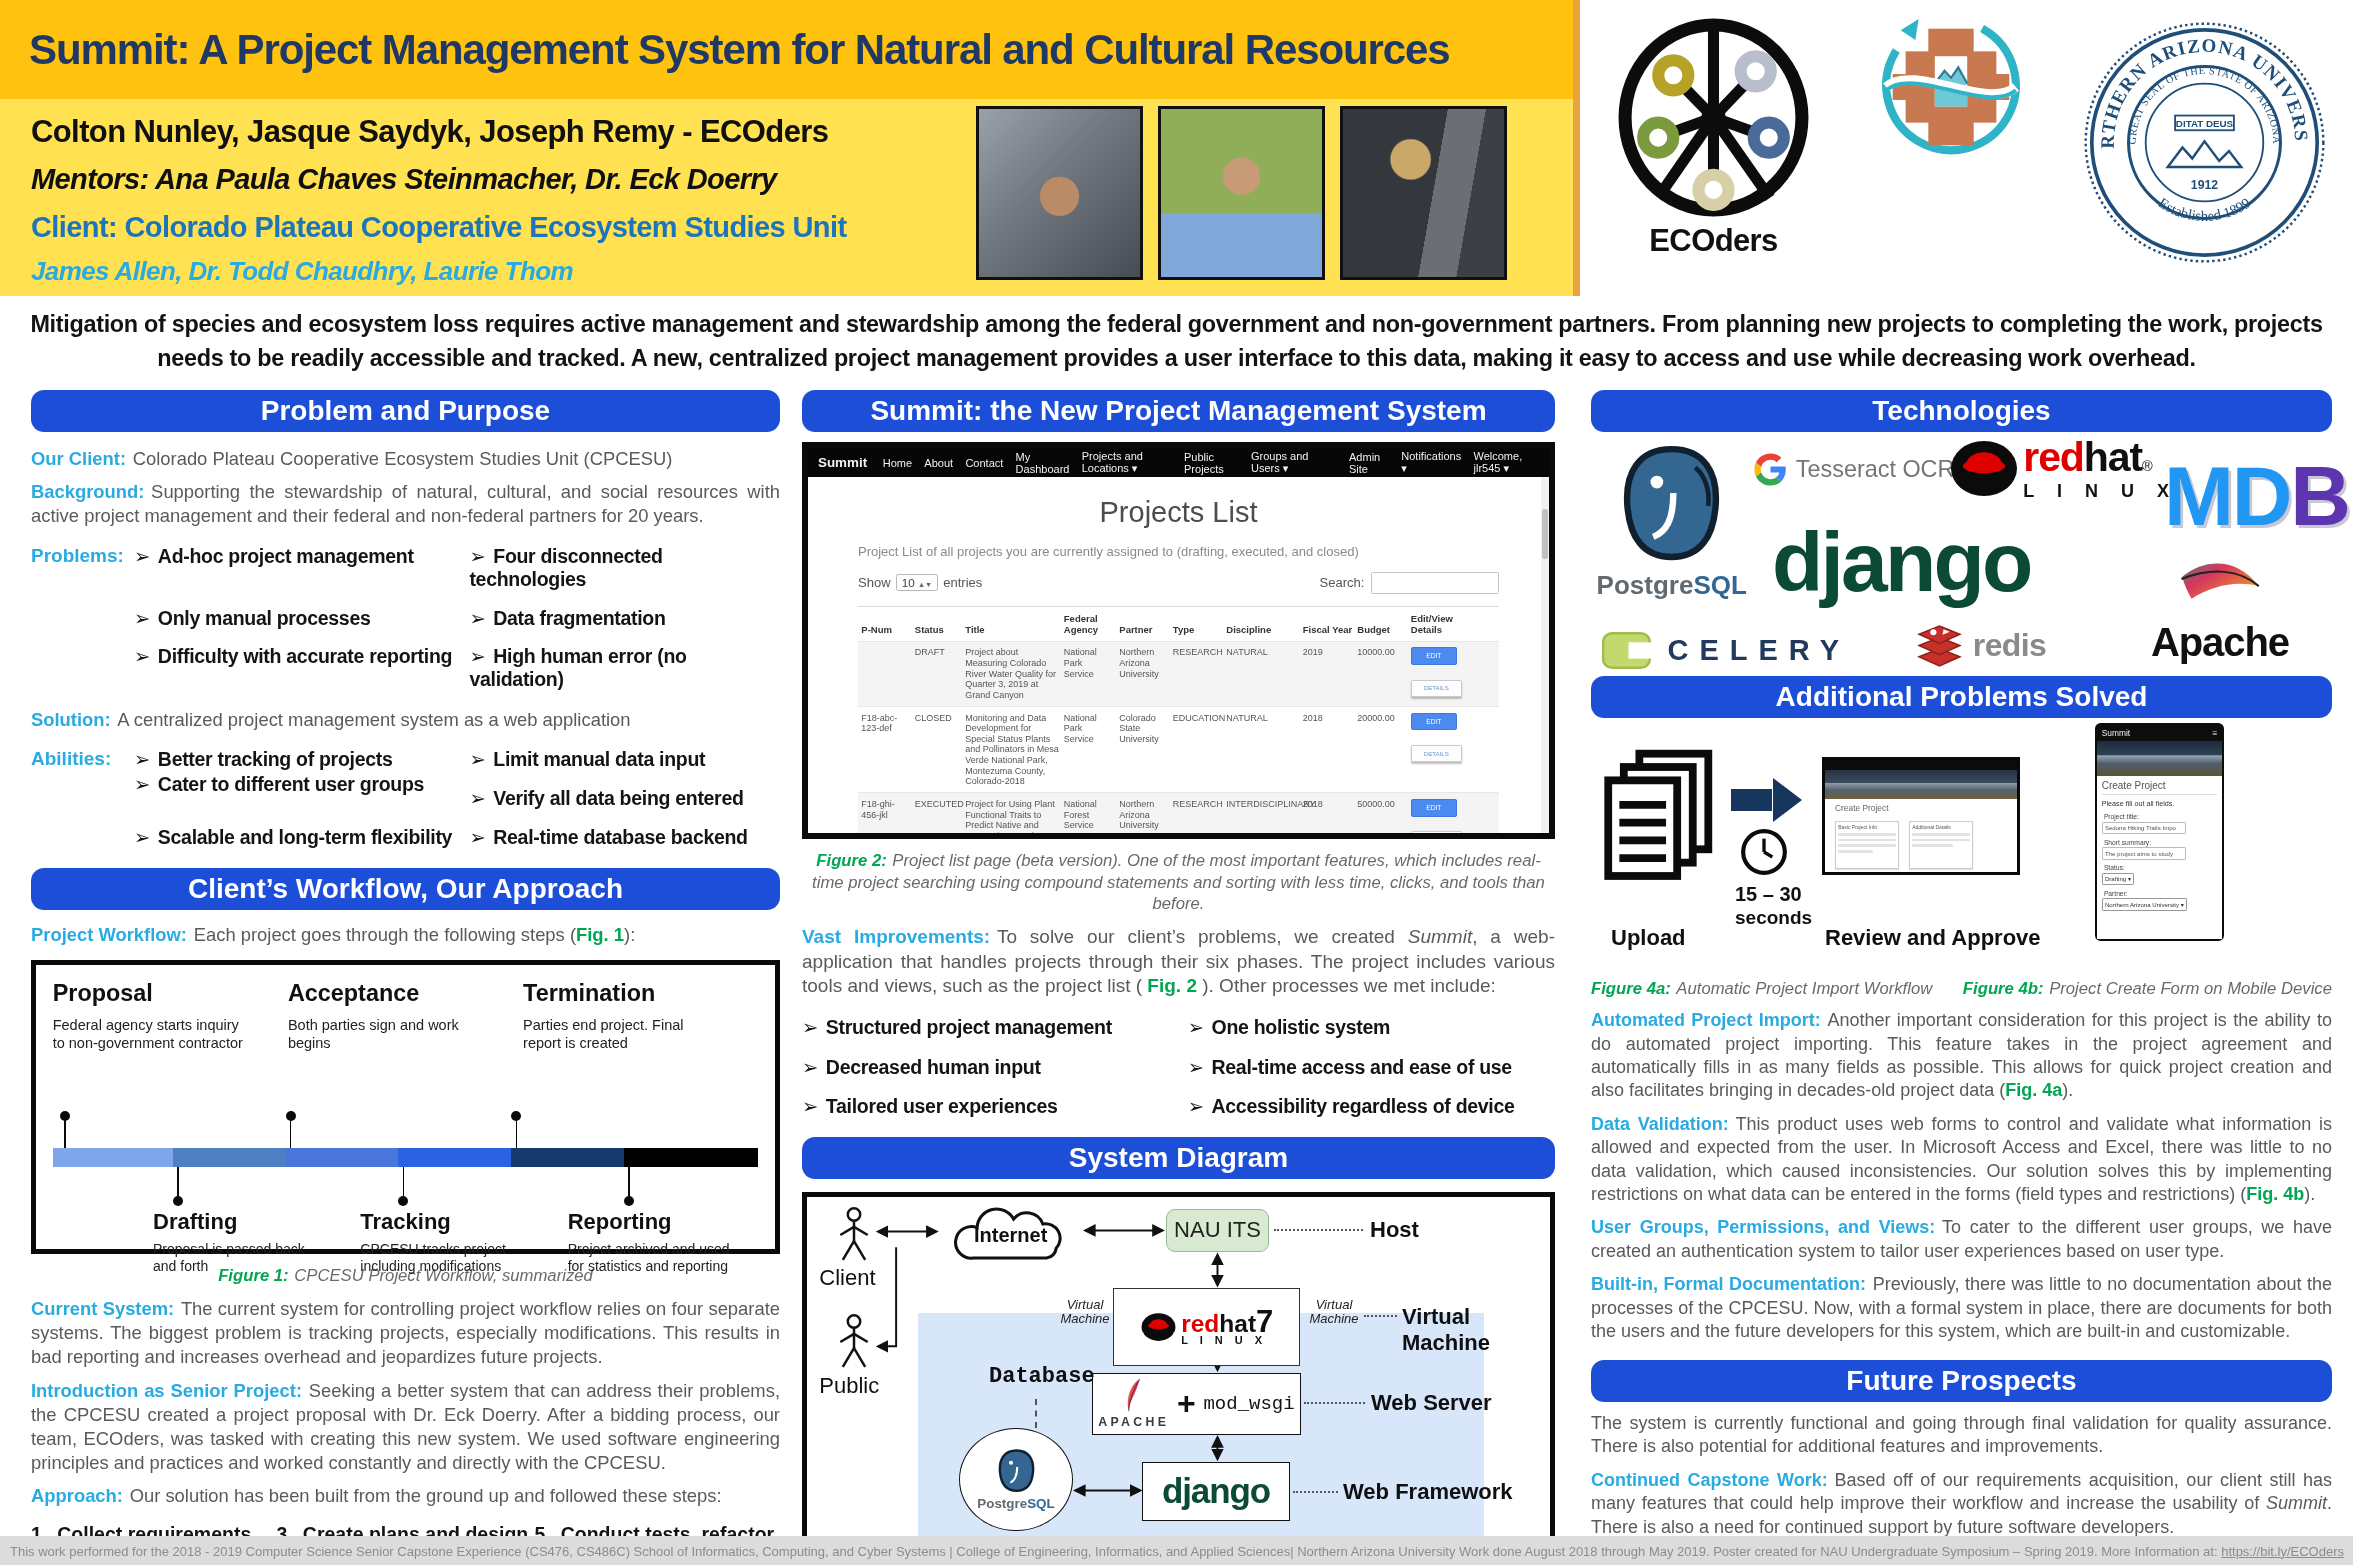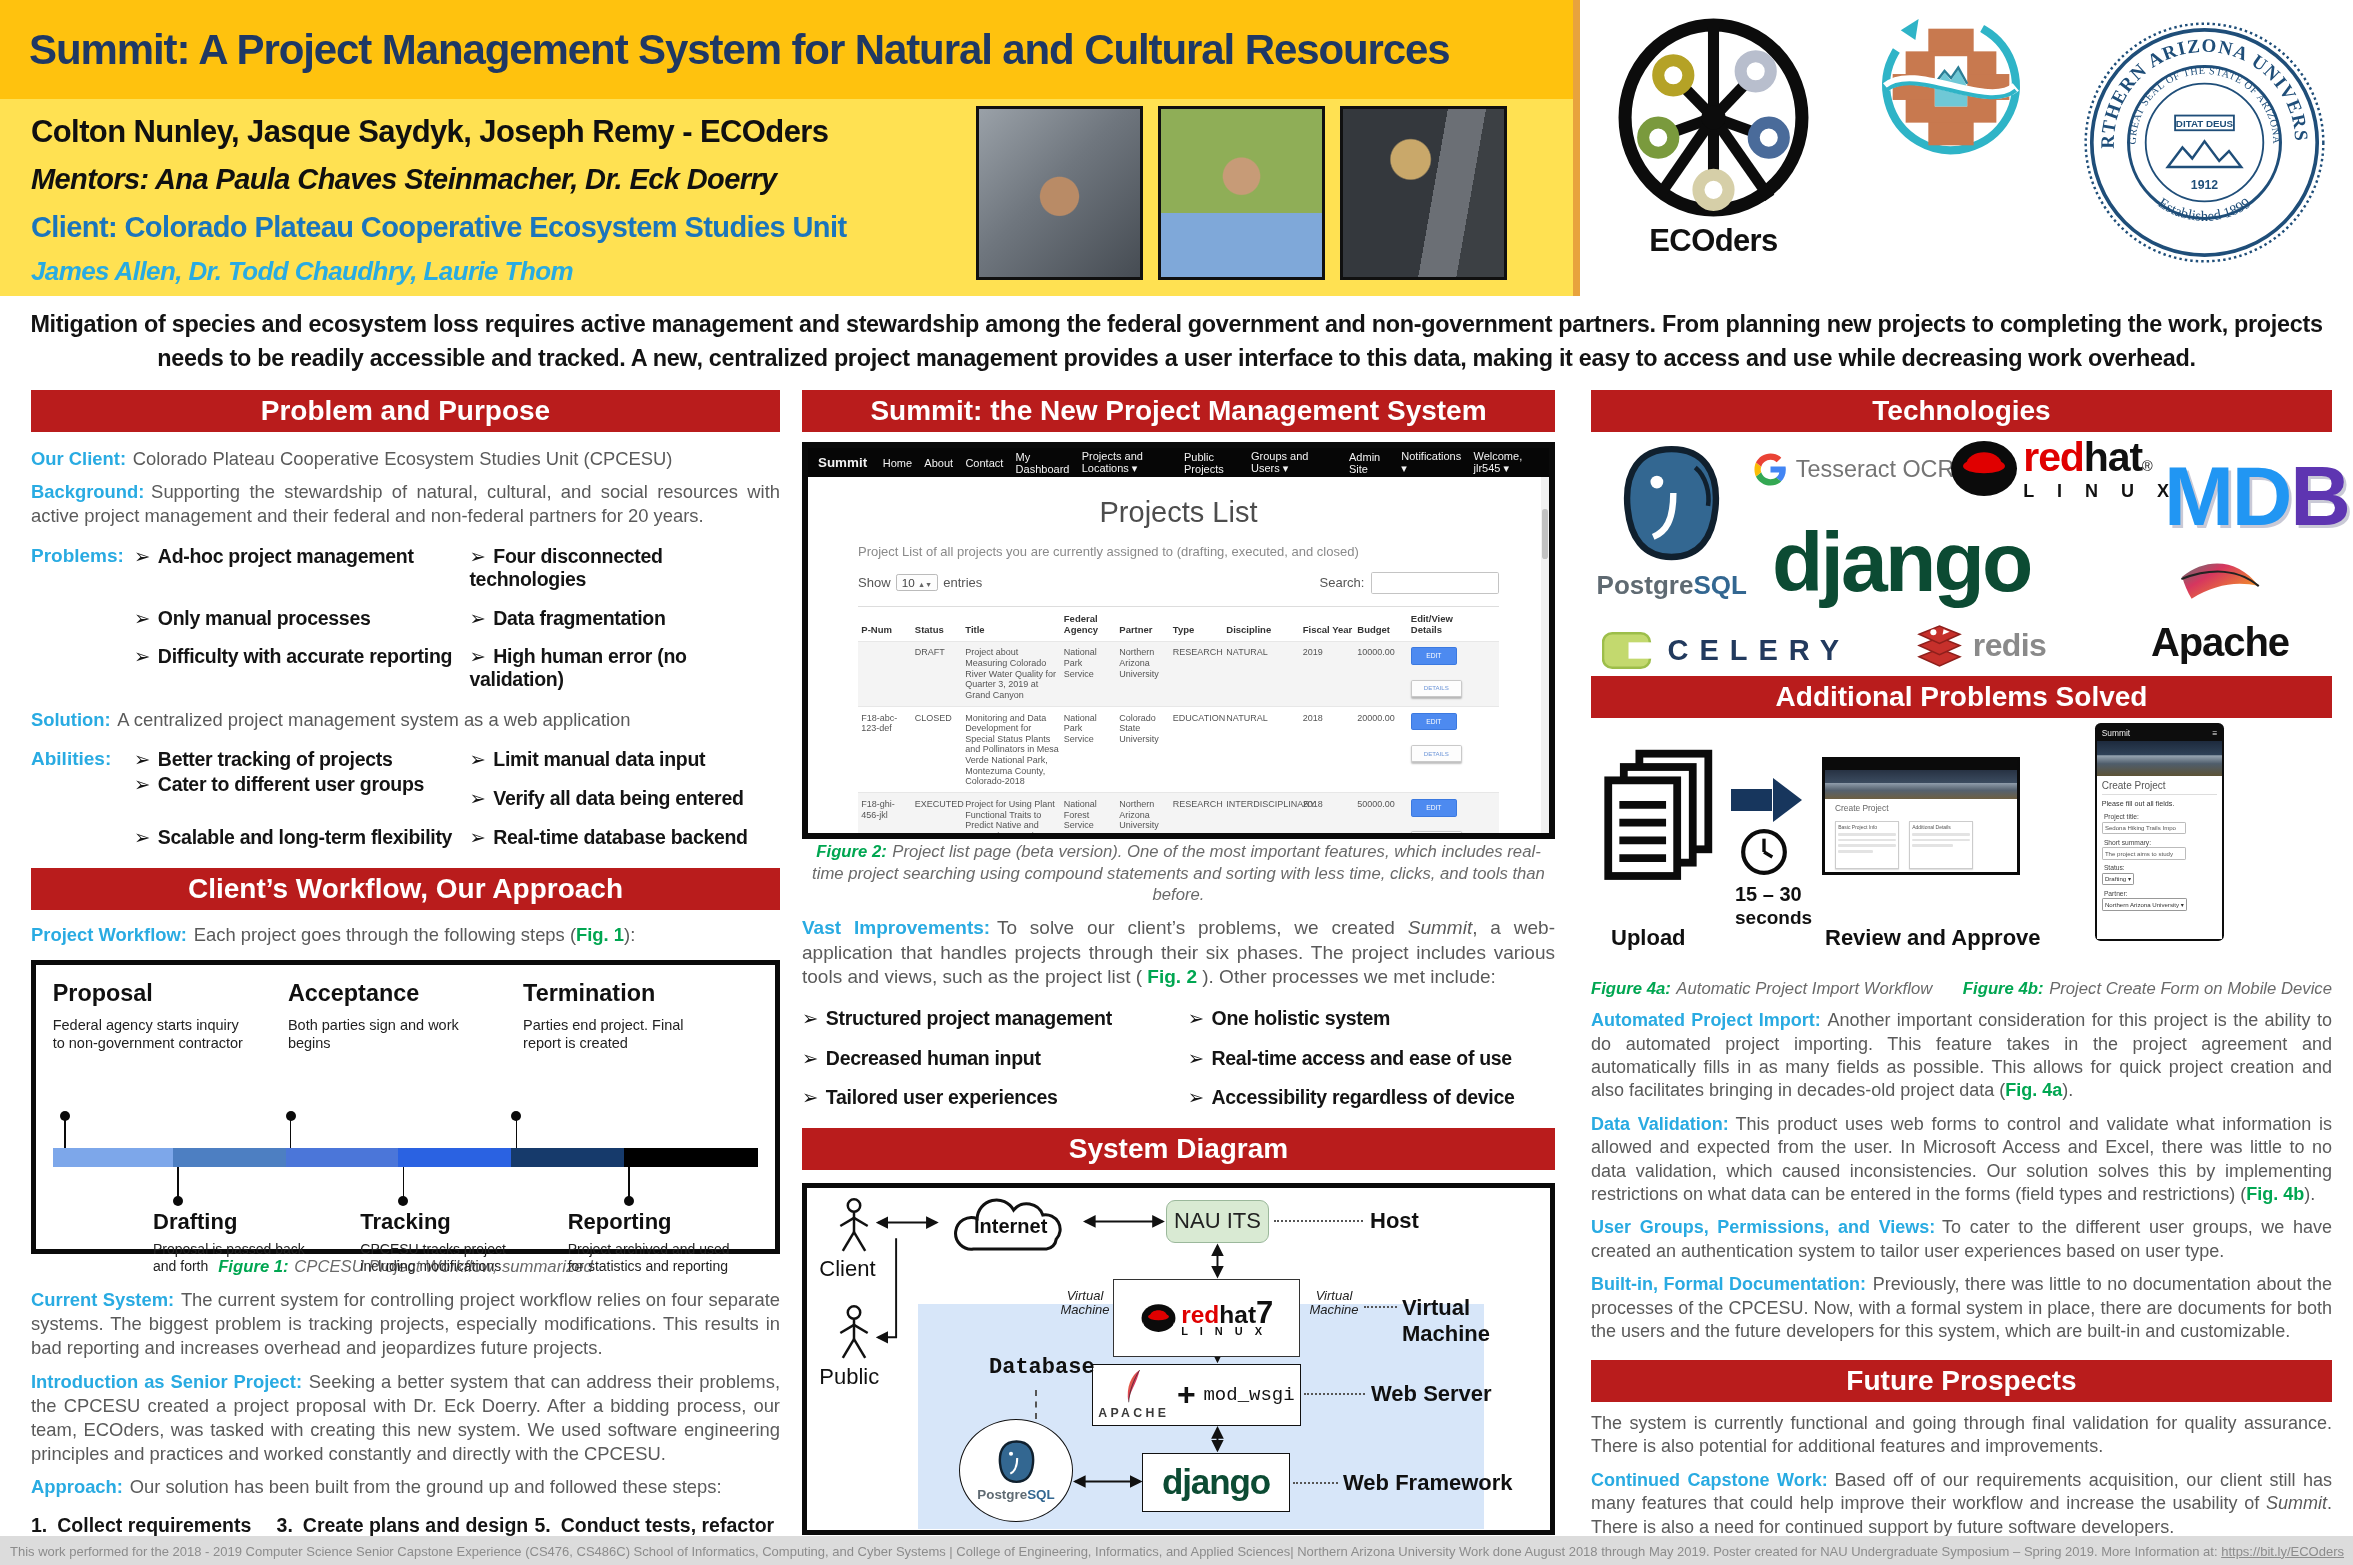--- a/index.html
+++ b/index.html
@@ -35,26 +35,26 @@
 
   
   #intro { left:22px; top:308px; width:2309px; text-align:center; font-size:23.4px; font-weight:bold; color:#131313; line-height:1.45; letter-spacing:-0.3px; }
 
   
   .col { position:absolute; top:390px; }
   #col-left  { left:31px;  width:749px; }
   #col-mid   { left:802px; width:753px; }
   #col-right { left:1591px; width:741px; }
 
-  .bar { background:#b91c1c; color:#fff; font-weight:bold; font-size:28px; height:42px; display:flex; align-items:center; justify-content:center; letter-spacing:0px; }
+  .bar { background:#1d4ed8; color:#fff; font-weight:bold; font-size:28px; height:42px; display:flex; align-items:center; justify-content:center; letter-spacing:0px;border-radius:13px; }
   .p  { font-size:18.4px; line-height:1.3; color:#5a5a5a; margin-top:10px; text-align:justify; }
   .lbl { color:#29ABE2; font-weight:bold; margin-right:6.7px; }
   .fig { color:#00A651; font-weight:bold; }
   .ital { font-style:italic; }
-  .cap { font-size:16.7px; font-style:italic; color:#6a6a6a; text-align:center; margin-top:2px; line-height:1.3;}
+  .cap { font-size:16.7px; font-style:italic; color:#6a6a6a; text-align:center; margin-top:11px; line-height:1.3;}
   .cap .fig { font-style:italic; margin-right:5.6px;}
   .bi { font-size:19.5px; font-weight:bold; color:#141414; letter-spacing:-0.3px; }
   .arr { font-weight:normal; margin-right:7.8px; }
   .brow { display:grid; grid-template-columns:103px 1.08fr 1fr; margin-top:16.7px; align-items:start;}
   .brow .lblcell { font-size:19px; font-weight:bold; color:#29ABE2; }
   .steps { display:grid; grid-template-columns:1fr 1.05fr 1fr; row-gap:14.5px; margin-top:14.5px; }
   .step { font-size:19.5px; font-weight:bold; color:#141414; }
   .step .n { margin-right:10px; }
 
   

